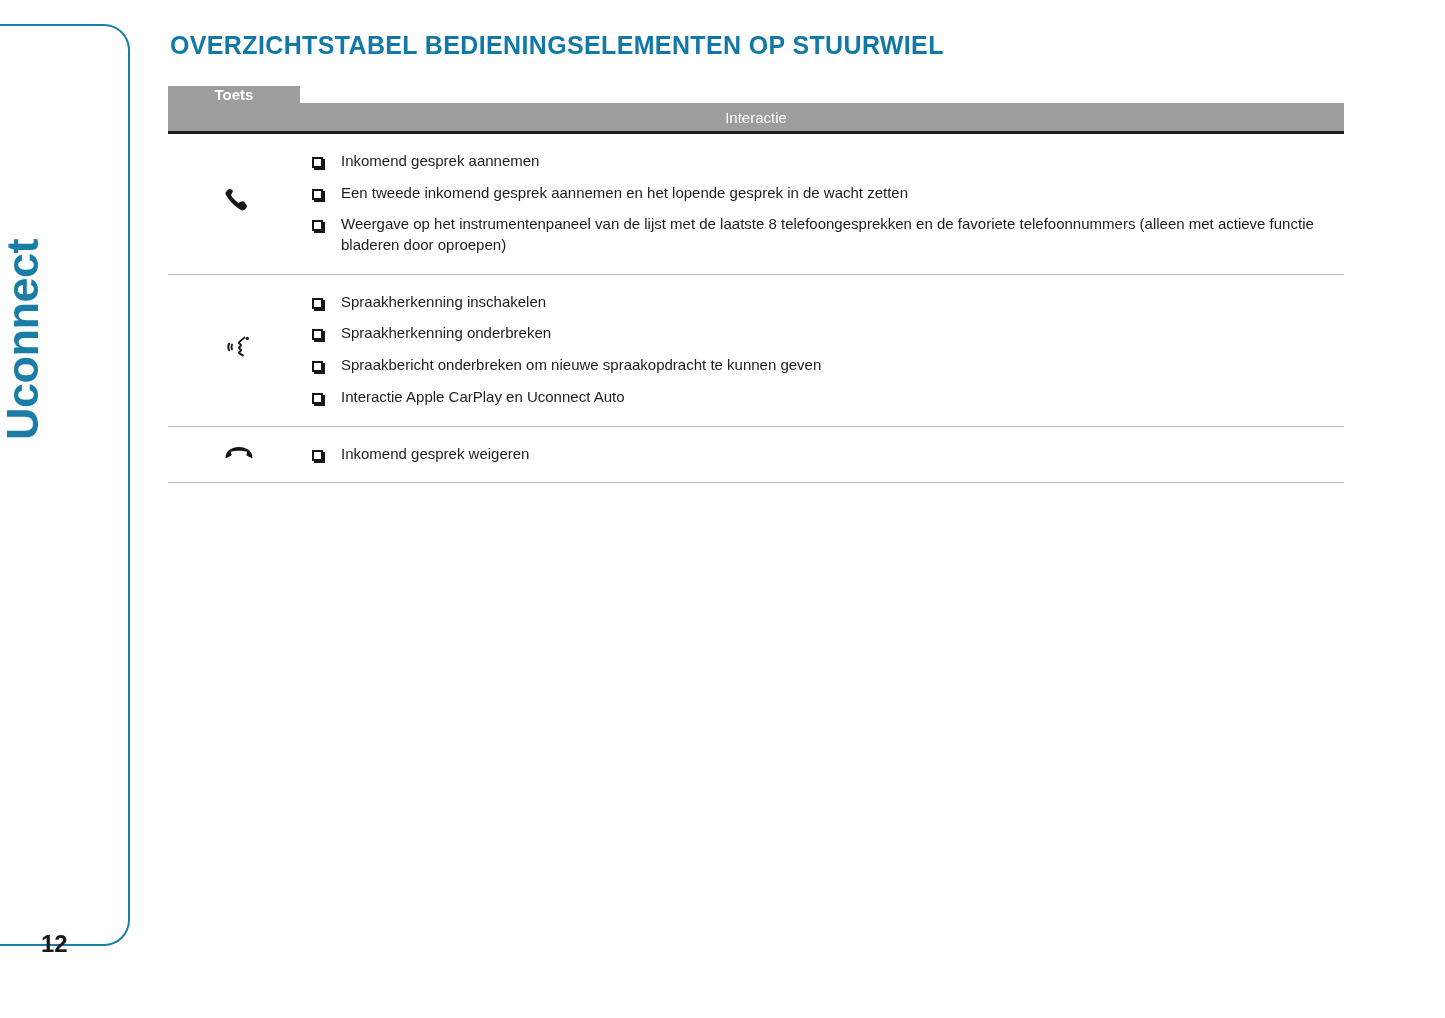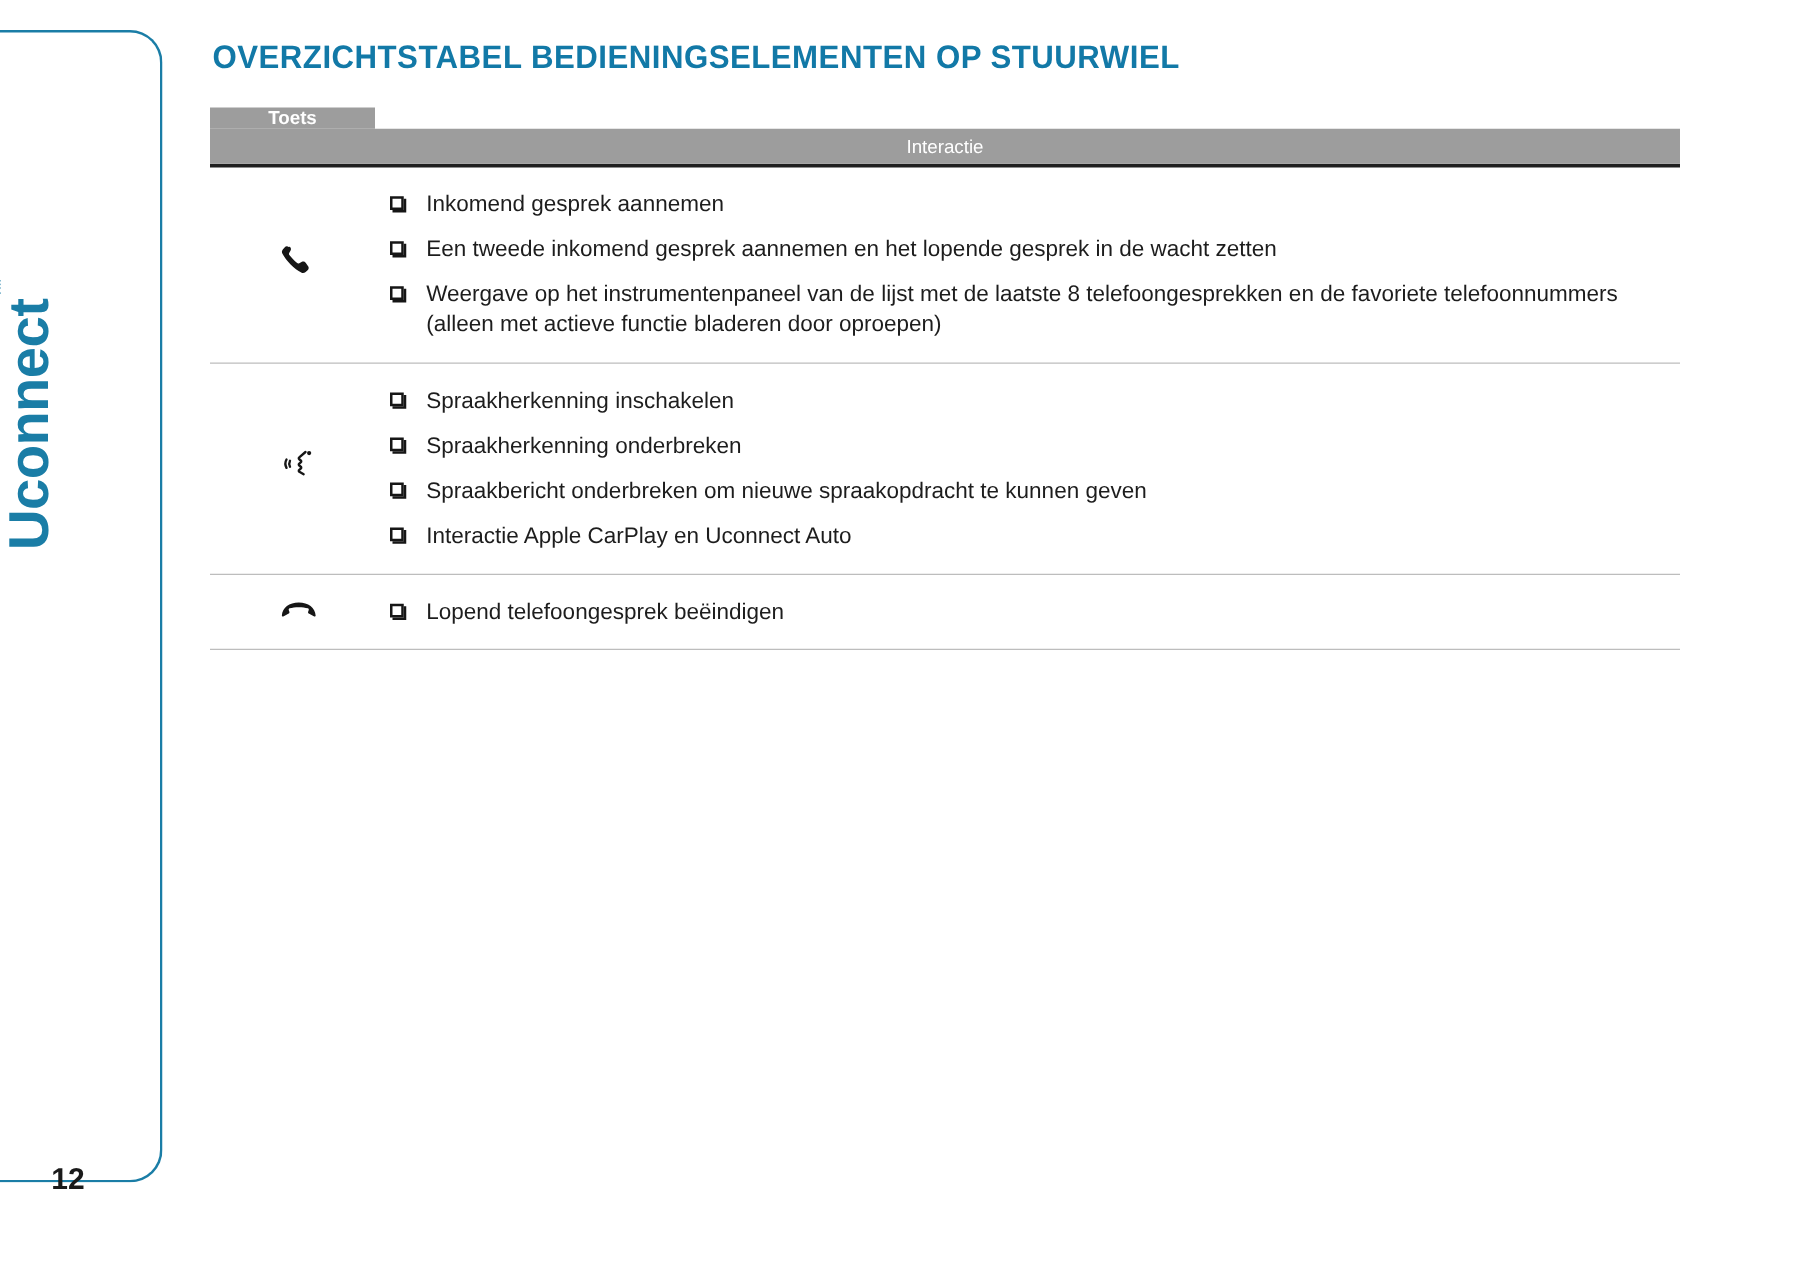--- a/index.html
+++ b/index.html
@@ -159,21 +159,21 @@
     margin-top: 6px;
     margin-right: 20px;
     box-sizing: border-box;
     border: 2px solid #161616;
     background: #ffffff;
     box-shadow: 2px 2px 0 0 #161616;
     position: relative;
     left: 2px;
   }
   .bullet-text {
-    font-size: 18px;
+    font-size: 15px;
     line-height: 1.38;
     color: #1d1d1d;
     max-width: 1005px;
   }
 
   
   .key-icon { display: block; }
 
 </style>
 </head>
@@ -260,18 +260,18 @@
     <div class="td-key">
       <span class="key-icon">
         <svg width="36" height="24" viewBox="0 0 36 24" aria-hidden="true">
           <path d="M4.5 17.4c.3-6.3 5.9-10.4 13.5-10.4s13.2 4.1 13.5 10.4c0 .6-.6 1-1.1.7l-4.4-2.3c-.5-.3-.7-.9-.5-1.4l.5-1.4c.2-.6-.1-1.2-.7-1.4-2.1-.6-4.4-.9-7.3-.9s-5.2.3-7.3.9c-.6.2-.9.8-.7 1.4l.5 1.4c.2.5 0 1.1-.5 1.4l-4.4 2.3c-.5.3-1.1-.1-1.1-.7z" fill="#161616"></path>
         </svg>
       </span>
     </div>
     <div class="td-items">
       <div class="bullet-row">
         <span class="bullet-mark"></span>
-        <span class="bullet-text">Lopend telefoongesprek beëindigen</span>
+        <span class="bullet-text">Inkomend gesprek weigeren</span>
       </div>
     </div>
   </div>
 
 </div>
 
 </body></html>

